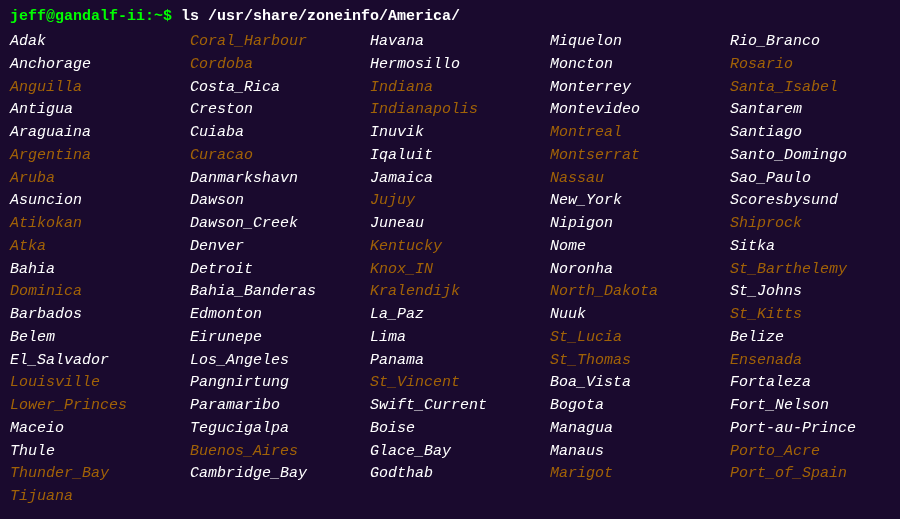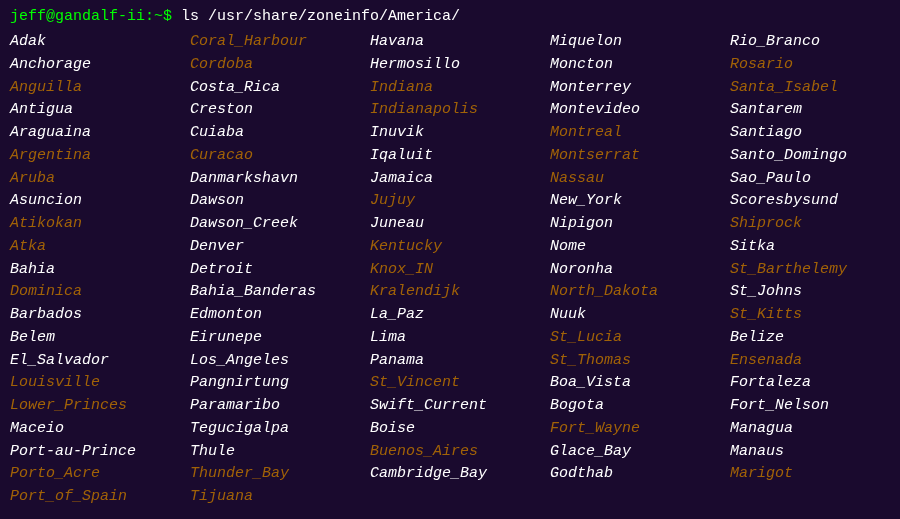--- a/index.html
+++ b/index.html
@@ -10,20 +10,21 @@
       color: #ffffff;
       width: 900px;
       min-height: 519px;
       padding: 8px 10px;
       overflow: hidden;
     }
     .prompt-line {
       color: #00ff00;
       margin-bottom: 6px;
       white-space: nowrap;
+      font-weight: bold;
     }
     .prompt-user {
       color: #00ff00;
     }
     .prompt-path {
       color: #ffffff;
     }
     .grid-container {
       display: grid;
       grid-template-columns: 180px 180px 180px 180px 180px;
@@ -128,21 +129,20 @@
       <div class="cell white">Boa_Vista</div>
       <div class="cell white">Fortaleza</div>
       <div class="cell cyan">Lower_Princes</div>
       <div class="cell white">Paramaribo</div>
       <div class="cell white">Swift_Current</div>
       <div class="cell white">Bogota</div>
       <div class="cell white">Fort_Nelson</div>
       <div class="cell white">Maceio</div>
       <div class="cell white">Tegucigalpa</div>
       <div class="cell white">Boise</div>
-      <div class="cell cyan">Fort_Wayne</div>
       <div class="cell white">Managua</div>
       <div class="cell white">Port-au-Prince</div>
       <div class="cell white">Thule</div>
       <div class="cell cyan">Buenos_Aires</div>
       <div class="cell white">Glace_Bay</div>
       <div class="cell white">Manaus</div>
       <div class="cell cyan">Porto_Acre</div>
       <div class="cell cyan">Thunder_Bay</div>
       <div class="cell white">Cambridge_Bay</div>
       <div class="cell white">Godthab</div>

